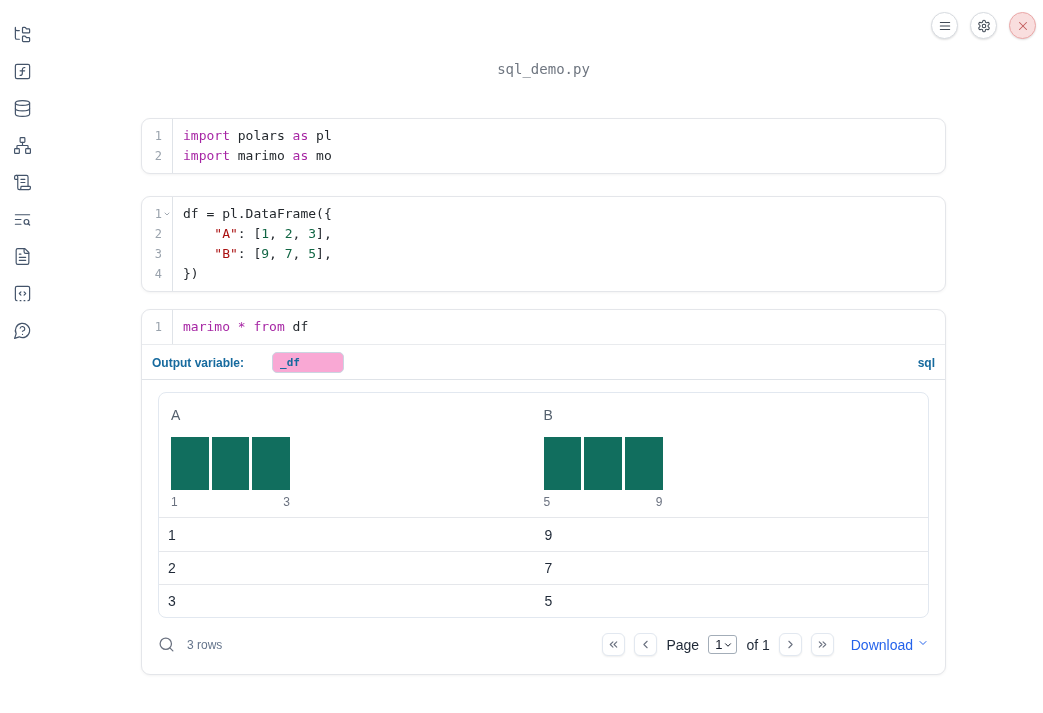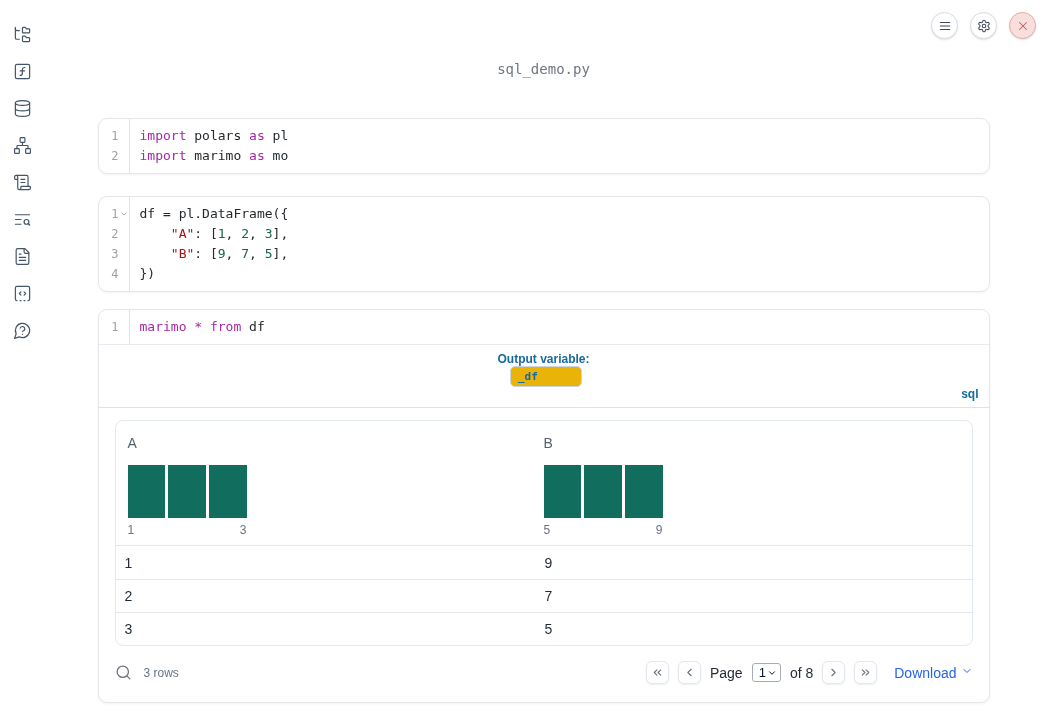--- a/index.html
+++ b/index.html
@@ -34,21 +34,21 @@
     box-shadow: 0 1px 2px rgba(0,0,0,.12);
     display: flex; align-items: center; justify-content: center;
     color: #3f4854; cursor: pointer;
   }
   .hbtn svg { width: 14px; height: 14px; stroke: currentColor; fill: none;
     stroke-width: 1.8; stroke-linecap: round; stroke-linejoin: round; }
   .hbtn.danger { background: #f9dede; border-color: #eba7a7; color: #c25e5e; }
 
   
   .main { position: absolute; left: 44px; top: 0; width: 999px; }
-  .content { width: 892px; margin: 0 auto; }
+  .content { width: 805px; margin: 0 auto; }
   .nb-title {
     padding-top: 61px; text-align: center;
     font-family: "DejaVu Sans Mono", monospace;
     font-size: 14px; font-weight: 400; color: #6f7680;
   }
 
   
   .cell {
     border: 1px solid #e4e6ea; border-radius: 9px; background: #fff;
     box-shadow: 0 1px 3px rgba(0,0,0,.05);
@@ -71,28 +71,27 @@
   .tok-kw  { color: #a626a4; }
   .tok-str { color: #aa1111; }
   .tok-num { color: #116644; }
   .tok-pl  { color: #24292e; }
 
   
   .sql-cell .code-block { border-bottom: 1px solid #e9ebee; }
   .sql-footer {
     display: flex; align-items: center; padding: 7px 10px 6px;
     border-bottom: 1px solid #dfe3e8;
-    flex-direction: column;
   }
   .ov-label { font-size: 12px; font-weight: 700; color: #166a9e; }
   .ov-input {
-    width: 72px; height: 21px; margin-left: 5px;
+    width: 72px; height: 21px; margin-left: 28px;
     border: 1px solid #cbd5e1; border-radius: 5px; padding: 0 7px;
     font-family: "DejaVu Sans Mono", monospace; font-size: 11px; font-weight: 700;
-    color: #166a9e; background: #eab308; outline: none;
+    color: #166a9e; background: #f9a8d4; outline: none;
   }
   .lang-badge { margin-left: auto; font-size: 12px; font-weight: 700; color: #166a9e; cursor: pointer; }
 
   
   .output { padding: 12px 16px 14px; }
   .table-card { border: 1px solid #e2e8f0; border-radius: 8px; overflow: hidden; background: #fff; }
   .t-header { display: flex; padding: 14px 12px 8px; border-bottom: 1px solid #e5e7eb; }
   .t-col { width: 50%; }
   .t-col-name { font-size: 14px; color: #55616e; margin-bottom: 14px; }
   .hist { display: flex; gap: 3px; width: 119px; height: 53px; align-items: flex-end; }
@@ -375,21 +374,21 @@
                   <path d="m15 18-6-6 6-6"></path>
                 </svg>
             </button>
             <span class="pg-text">Page</span>
             <span class="page-select">
               <span>1</span>
               <svg viewBox="0 0 24 24">
                   <path d="m6 9 6 6 6-6"></path>
                 </svg>
             </span>
-            <span class="pg-text">of 8</span>
+            <span class="pg-text">of 1</span>
             <button class="pg-btn">
               <svg viewBox="0 0 24 24">
                   <path d="m9 18 6-6-6-6"></path>
                 </svg>
             </button>
             <button class="pg-btn">
               <svg viewBox="0 0 24 24">
                   <path d="m13 17 5-5-5-5"></path>
                   <path d="m6 17 5-5-5-5"></path>
                 </svg>

